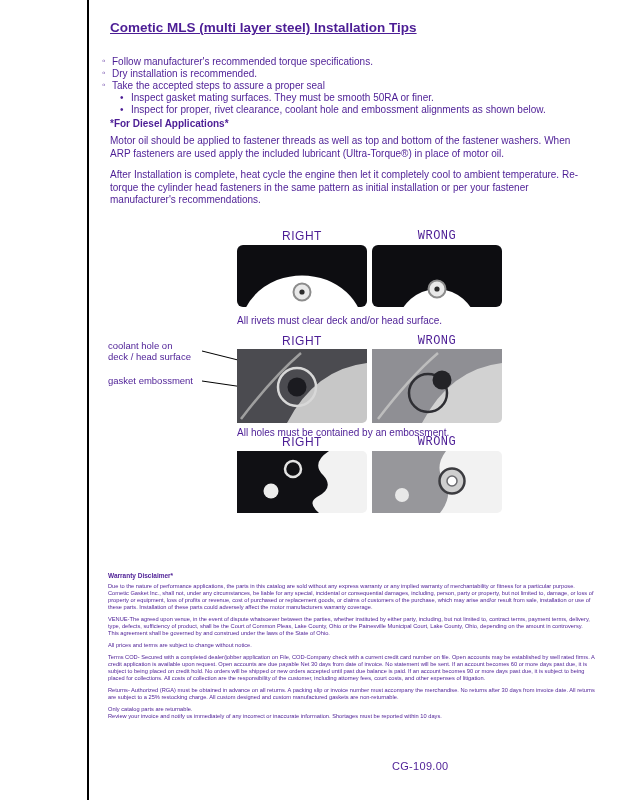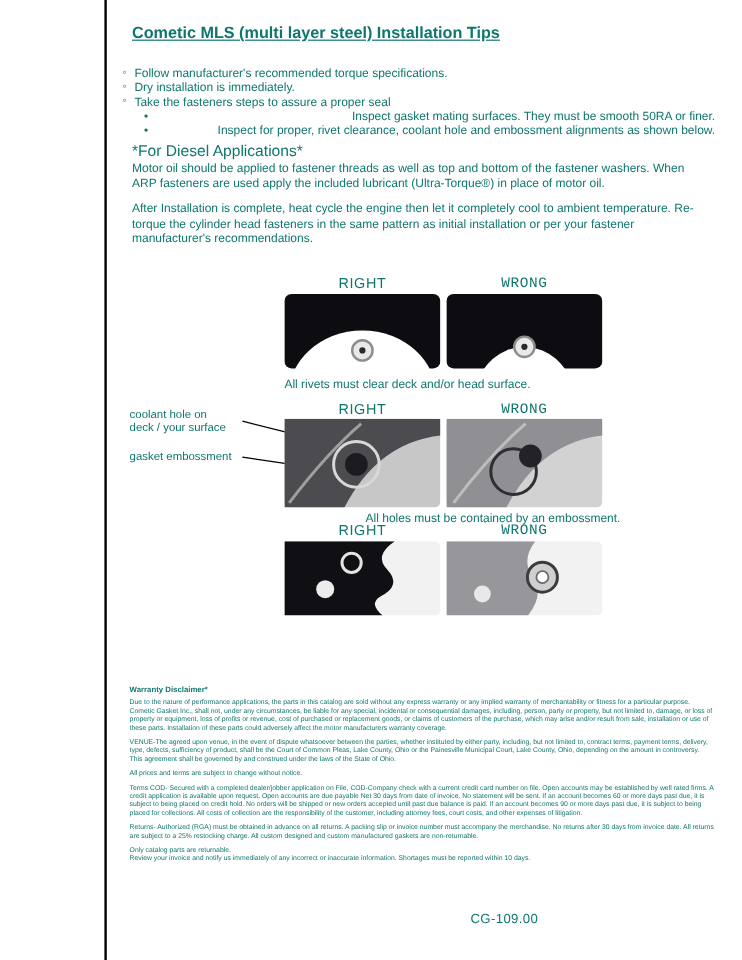--- a/index.html
+++ b/index.html
@@ -1,44 +1,44 @@
 <!DOCTYPE html>
 <html><head>
 <meta charset="utf-8">
 <style>
   html,body{margin:0;padding:0;background:#ffffff;}
   .page{position:relative;width:610px;height:800px;background:#ffffff;overflow:hidden;
-        font-family:"Liberation Sans",sans-serif;color:#0f766e;}
+        font-family:"Liberation Sans",sans-serif;color:#4c1d95;}
   .abs{position:absolute;}
   .rule{left:87px;top:0;width:2px;height:800px;background:#000;}
 
   .title{left:110px;top:20px;font-size:13.5px;font-weight:bold;text-decoration:underline;white-space:nowrap;}
 
   .bullets{left:101px;top:45px;width:495px;font-size:10px;line-height:12px;margin-top:11px;}
   .b{position:relative;padding-left:11px;}
   .b::before{content:"◦";position:absolute;left:1px;top:-1px;font-size:10px;}
-  .b.sub{padding-left:30px;text-align:right;}
+  .b.sub{padding-left:30px;}
   .b.sub::before{content:"•";left:19px;top:0;}
 
-  .diesel-h{left:110px;top:118px;font-size:13px;font-weight:normal;}
+  .diesel-h{left:110px;top:118px;font-size:10px;font-weight:bold;}
   .dp{left:110px;width:474px;font-size:10px;line-height:12.5px;}
   .dp1{top:135px;}
   .dp2{top:169px;}
   .dnote{left:110px;top:209px;font-size:10px;}
 
   .dg-labels{display:flex;width:265px;font-size:12px;letter-spacing:.5px;}
   .dg-labels span{width:130px;text-align:center;}
   .dg-labels span + span{margin-left:5px;font-family:Liberation Mono, monospace;}
   .dg-panels{display:flex;}
   .dg-panels .panel + .panel{margin-left:5px;}
   .panel{font-size:0;line-height:0;}
   .caption{font-size:10px;line-height:12px;}
 
   .r1l{left:237px;top:229px;} .r1p{left:237px;top:245px;} .r1c{left:237px;top:315px;width:280px;}
-  .r2l{left:237px;top:334px;} .r2p{left:237px;top:349px;} .r2c{left:237px;top:427px;width:280px;text-align:right;}
+  .r2l{left:237px;top:334px;} .r2p{left:237px;top:349px;} .r2c{left:237px;top:427px;width:280px;}
   .r3l{left:237px;top:435px;} .r3p{left:237px;top:451px;} .r3c{left:238px;top:517px;width:240px;}
 
   .annot{font-size:9.5px;line-height:11px;white-space:pre-line;}
   .annot1{left:108px;top:340px;width:100px;}
   .annot2{left:108px;top:375px;width:110px;}
   .leaders{left:198px;top:343px;}
 
   .disc{left:108px;top:572px;width:489px;}
   .disc-h{font-size:6.5px;font-weight:bold;margin:0 0 4px 0;}
   .disc p{font-size:5.7px;line-height:7px;margin:0 0 5px 0;white-space:pre-line;}
@@ -48,22 +48,22 @@
 </head>
 <body>
 
 <div class="page">
   <div class="abs rule"></div>
 
   <div class="abs title">Cometic MLS (multi layer steel) Installation Tips</div>
 
   <div class="abs bullets">
     <div class="b">Follow manufacturer's recommended torque specifications.</div>
-    <div class="b">Dry installation is immediately.</div>
-    <div class="b">Take the fasteners steps to assure a proper seal</div>
+    <div class="b">Dry installation is recommended.</div>
+    <div class="b">Take the accepted steps to assure a proper seal</div>
     <div class="b sub">Inspect gasket mating surfaces.  They must be smooth 50RA or finer.</div>
     <div class="b sub">Inspect for proper, rivet clearance, coolant hole and embossment alignments as shown below.</div>
   </div>
 
   <div class="abs diesel-h">*For Diesel Applications*</div>
   <div class="abs dp dp2">After Installation is complete, heat cycle the engine then let it completely cool to ambient temperature. Re-torque the cylinder head fasteners in the same pattern as initial installation or per your fastener manufacturer's recommendations.</div>
   <div class="abs dp dp1">Motor oil should be applied to fastener threads as well as top and bottom of the fastener washers. When ARP fasteners are used apply the included lubricant (Ultra-Torque®) in place of motor oil.</div>
 
   <div class="abs dg-labels r1l">
     <span>RIGHT</span>
@@ -87,21 +87,21 @@
       </svg>
     </span>
   </div>
   <div class="abs caption r1c">All rivets must clear deck and/or head surface.</div>
 
   <div class="abs dg-labels r2l">
     <span>RIGHT</span>
     <span>WRONG</span>
   </div>
   <div class="abs annot annot1">coolant hole on
-deck / your surface</div>
+deck / head surface</div>
   <div class="abs annot annot2">gasket embossment</div>
   <span class="abs leaders panel">
     <svg width="56" height="52" viewBox="0 0 56 52">
       <line x1="4" y1="8" x2="52" y2="20" stroke="#000" stroke-width="1"></line>
       <line x1="4" y1="38" x2="52" y2="45" stroke="#000" stroke-width="1"></line>
     </svg>
   </span>
   <div class="abs dg-panels r2p">
     <span class="panel">
       <svg width="130" height="74" viewBox="0 0 130 74">

